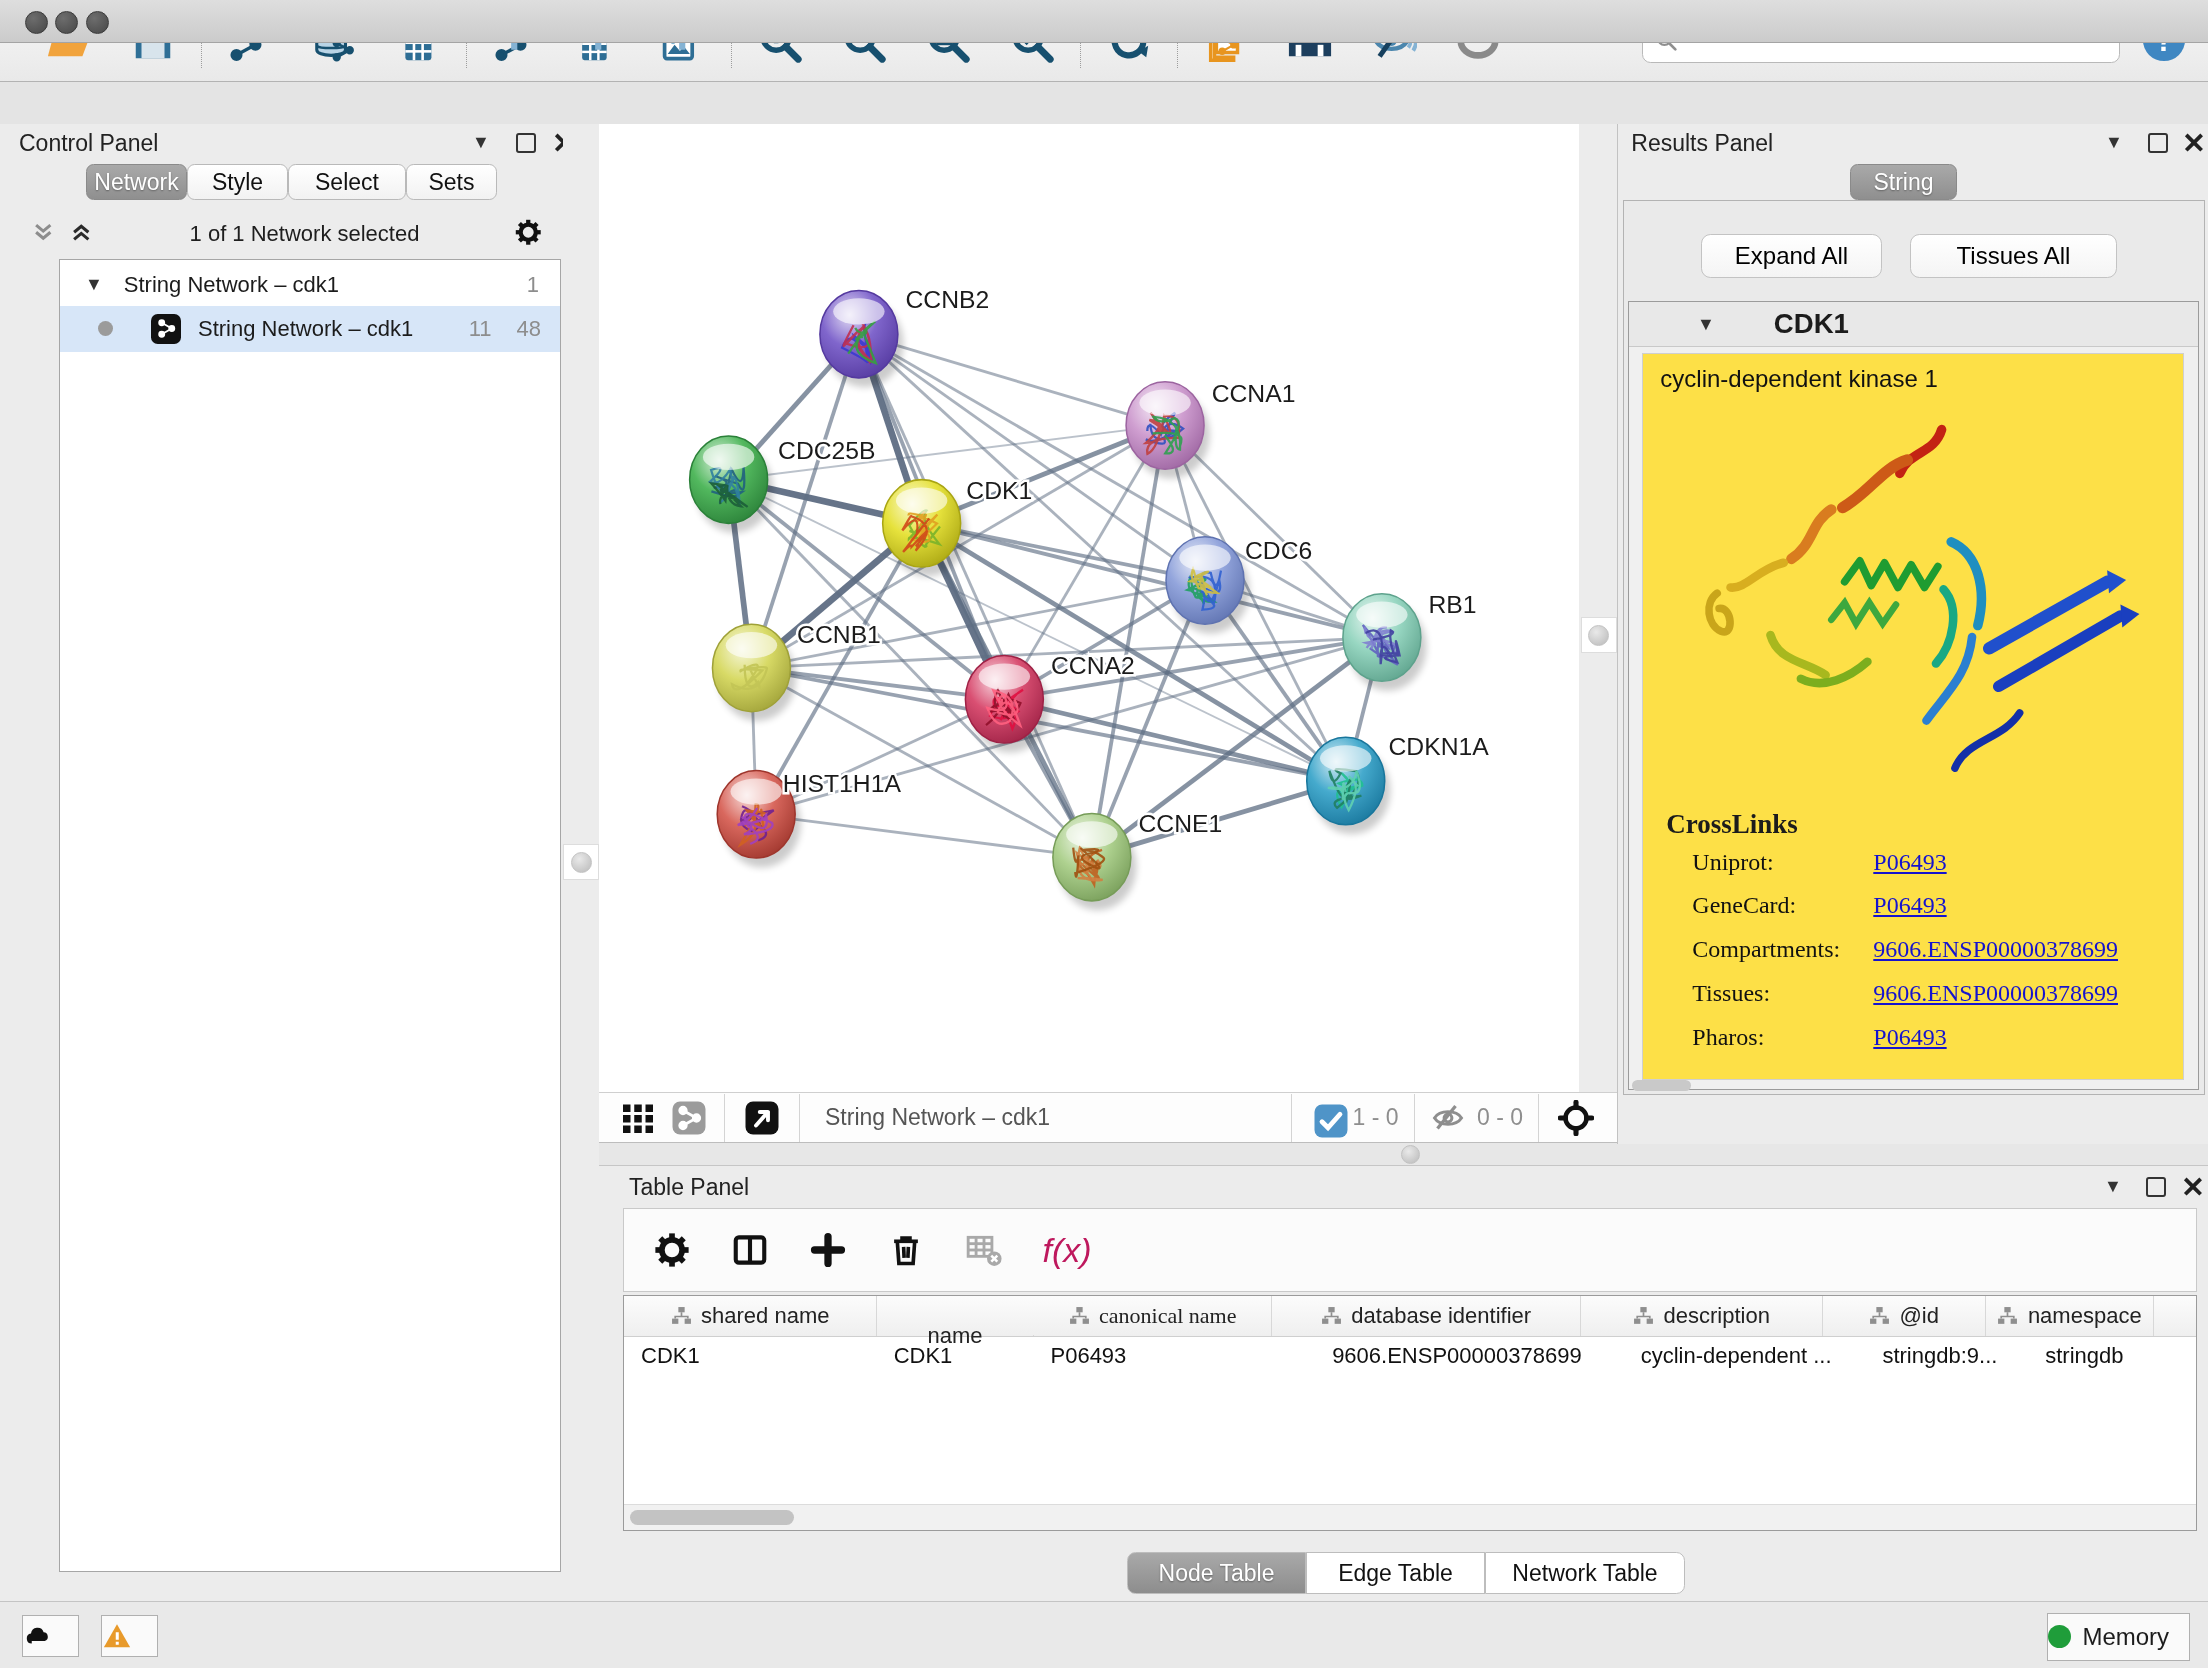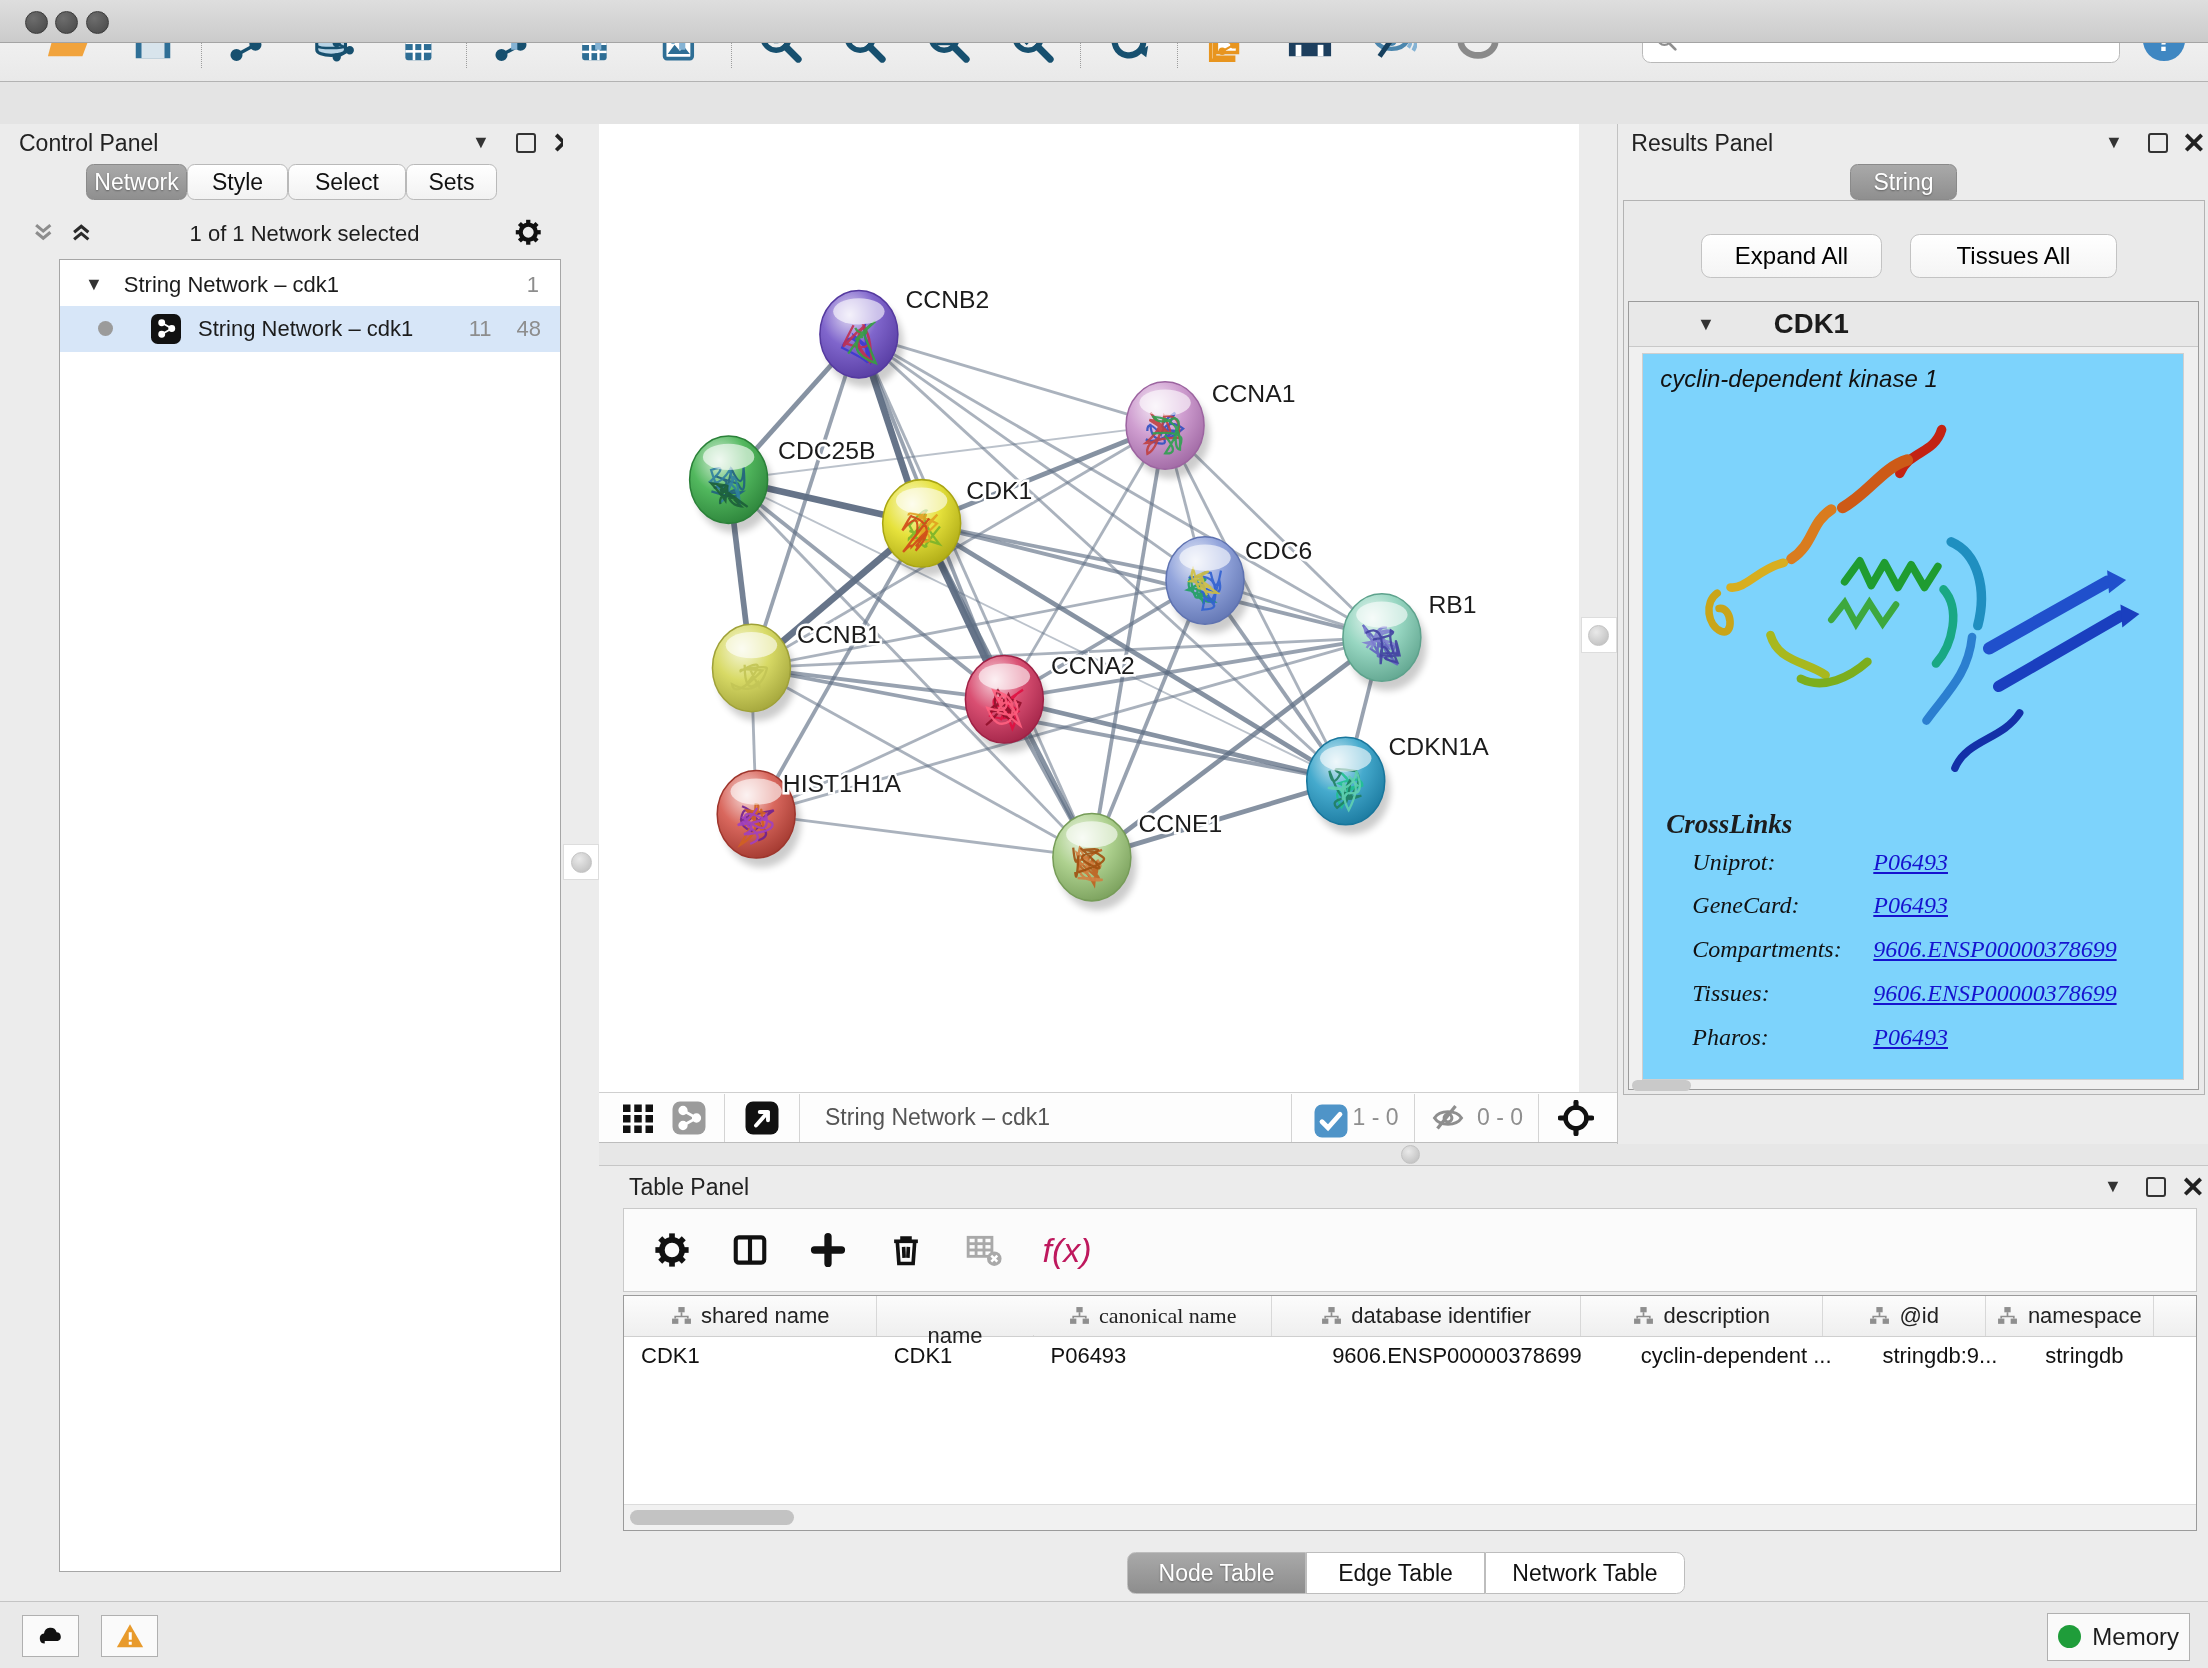--- a/index.html
+++ b/index.html
@@ -77,22 +77,22 @@
   #rp-box{left:1623px;top:200px;width:582px;height:895px;background:#eaeaea;
     border:1.9px solid #b3b3b3;box-sizing:border-box;}
   .rp-btn{position:absolute;height:44px;background:linear-gradient(#ffffff,#f4f4f4);
     border:1.9px solid #c3c3c3;border-radius:9.5px;font-size:24px;text-align:center;
     box-sizing:border-box;}
   #cdk1-box{left:1628px;top:301px;width:571px;height:789px;background:#f0f0f0;
     border:1.9px solid #9b9b9b;box-sizing:border-box;}
   #cdk1-head{height:44px;background:#e8e8e8;border-bottom:1px solid #c9c9c9;
     display:flex;align-items:center;}
   #cdk1-head .gene{font-size:27.6px;font-weight:bold;}
-  #cdk1-inner{position:absolute;left:13.3px;top:51px;width:540px;height:725px;background:#7dd3fc;
-    border:1px solid #cfcfcf;font-style:italic;}
+  #cdk1-inner{position:absolute;left:13.3px;top:51px;width:540px;height:725px;background:#fde047;
+    border:1px solid #cfcfcf;}
   #cdk1-desc{font-size:24px;color:#111;}
   .serif{font-family:"Liberation Serif",serif;}
   #xl-title{font-size:27px;font-weight:bold;}
   .xl-row{position:absolute;font-size:24px;}
   .xl-label{color:#111;}
   .xl-link{color:#1513cf;text-decoration:underline;}
   #rp-thumb{left:1632px;top:1080px;width:59px;height:10.5px;background:#c9c9c9;border-radius:5.7px;}
   
   #table-panel{left:599px;top:1165px;width:1609px;height:436px;background:#ececec;
     border-top:1.9px solid #c6c6c6;box-sizing:border-box;}
@@ -118,21 +118,21 @@
     border-radius:7.6px;}
   #tp-tabs{left:1127px;top:1552px;height:42px;}
   .bt-tab{position:absolute;top:0;height:42px;box-sizing:border-box;font-size:23px;
     line-height:40px;text-align:center;background:#fff;border:1px solid #bdbdbd;color:#111;}
   .bt-tab.sel{background:linear-gradient(#a9a9a9,#8d8d8d);color:#fff;
     text-shadow:0 1px 1.9px rgba(0,0,0,.35);}
   
   #statusbar{left:0;top:1601px;width:2208px;height:68px;background:#e9e9e9;
     border-top:1.9px solid #c4c4c4;box-sizing:border-box;}
   .sb-btn{position:absolute;background:#fafafa;border:1.9px solid #b0b0b0;display:flex;
-    align-items:center;justify-content:center;}
+    align-items:center;}
   #memory-btn{left:2047px;top:10.5px;width:141px;height:46px;gap:11.4px;font-size:24px;}
   #mem-dot{width:23px;height:23px;border-radius:50%;background:#1f9d3a;}
 </style>
 </head>
 <body>
 
 <div id="titlebar" class="abs">
   <div class="tl-circle abs" style="left:25px"></div>
   <div class="tl-circle abs" style="left:55px"></div>
   <div class="tl-circle abs" style="left:86px"></div>

